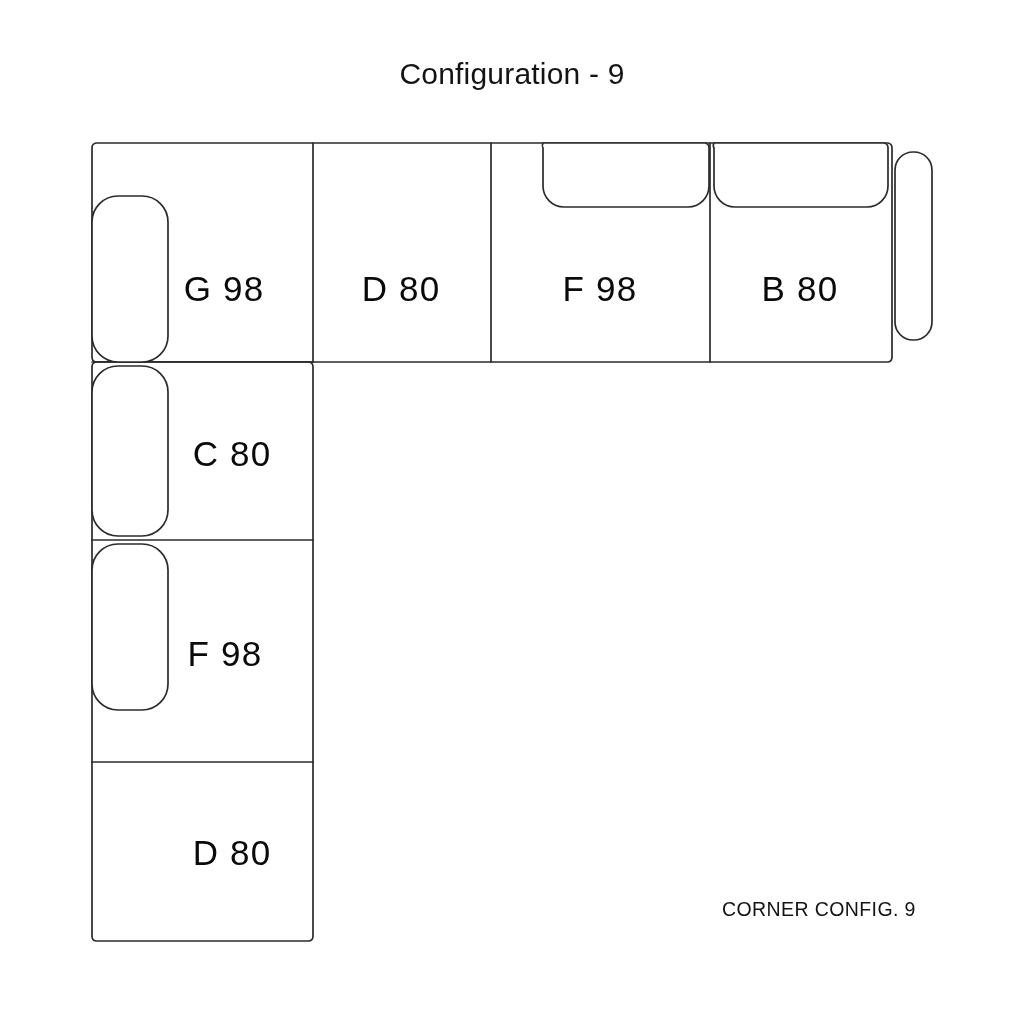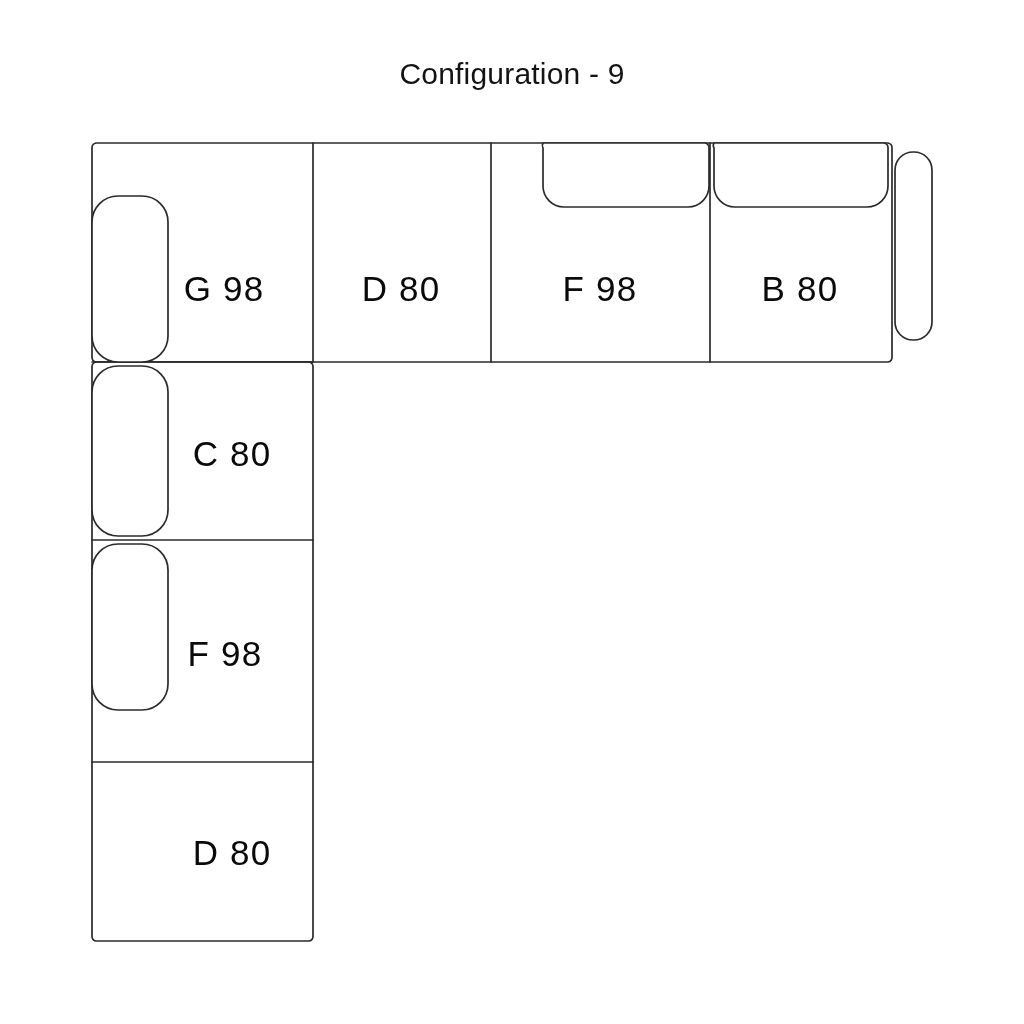--- a/index.html
+++ b/index.html
@@ -119,17 +119,18 @@
     <text class="module-label" x="800" y="292">B 80</text>
 
     <text class="module-label" x="232" y="457">C 80</text>
 
     <text class="module-label" x="225" y="657">F 98</text>
 
     <text class="module-label" x="232" y="856">D 80</text>
   </svg>
 
   <div id="spec-block">
+    <span id="spec-heading" class="spec-line">CORNER CONFIG. 9</span>
     
     
   </div>
 
 </div>
 
 </body></html>

